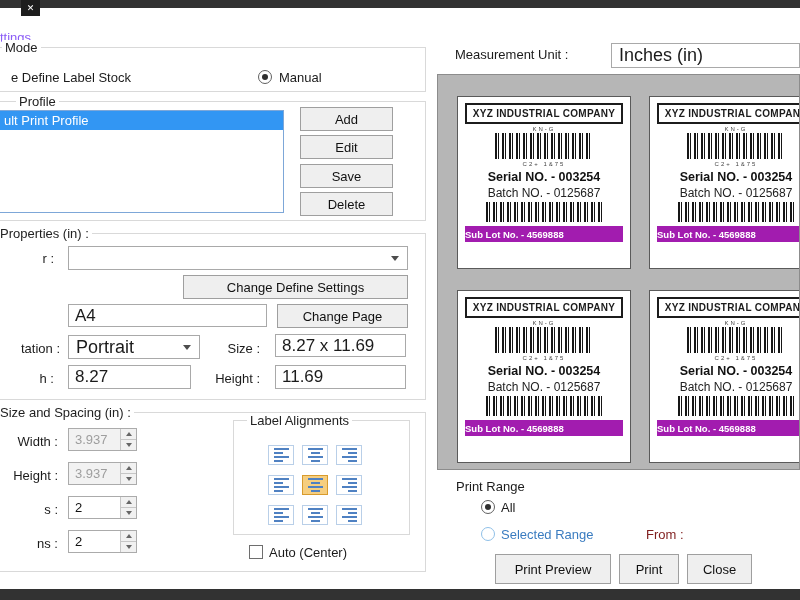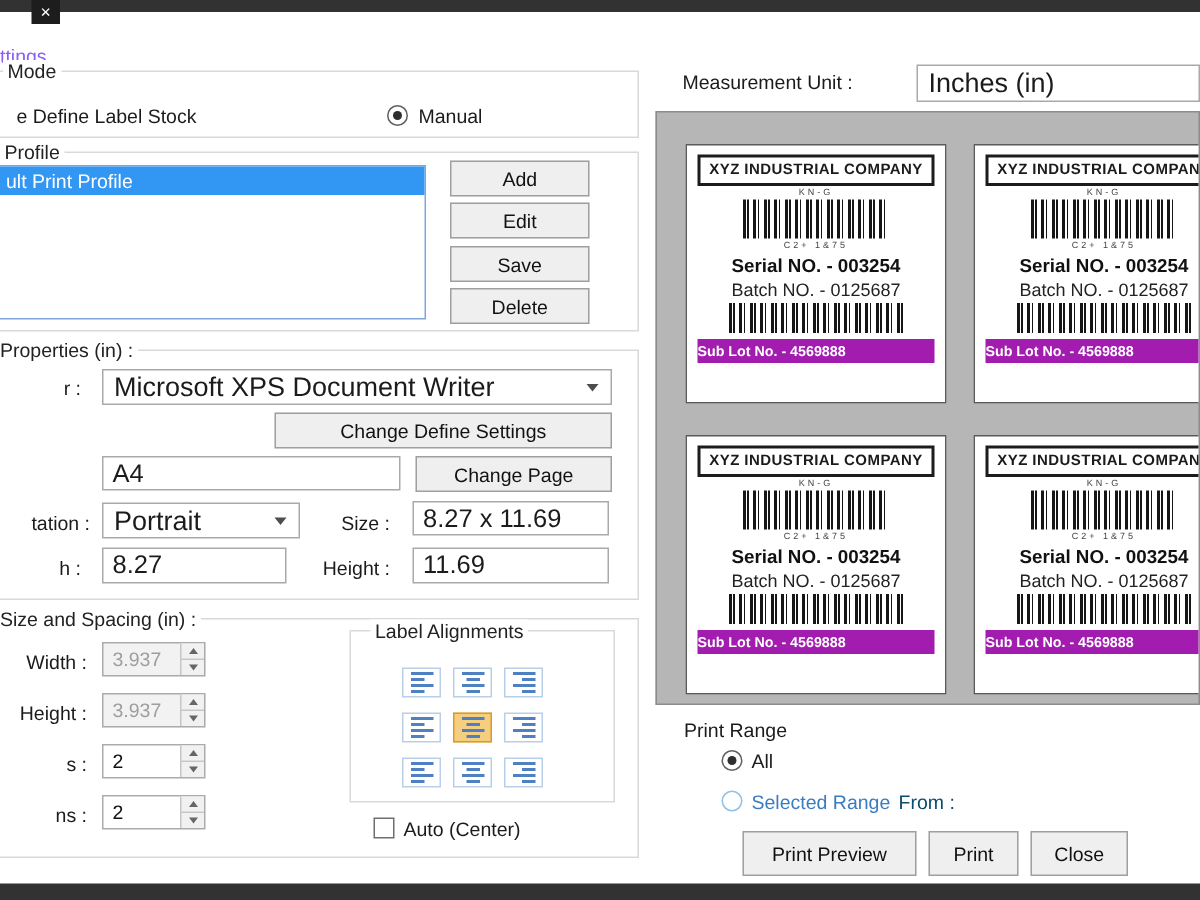--- a/index.html
+++ b/index.html
@@ -58,35 +58,34 @@
 
 <div class="lbl" style="left:0;top:30px;color:#8b5cf6">ttings</div>
 
 <div class="gbox" style="left:-16px;top:47px;width:442px;height:45px"></div>
 <div class="glabel" style="left:2px;top:40px">Mode</div>
 <div class="lbl" style="left:11px;top:70px">e Define Label Stock</div>
 <div class="radio on" style="left:258px;top:70px"></div>
 <div class="lbl" style="left:279px;top:70px">Manual</div>
 
 <div class="gbox" style="left:-16px;top:101px;width:442px;height:120px"></div>
-<div class="glabel" style="left:0;top:94px">Profile</div>
+<div class="glabel" style="left:16px;top:94px">Profile</div>
 <div class="list" style="left:-1px;top:110px;width:285px;height:103px">
   <div class="sel">ult Print Profile</div>
 </div>
 <div class="btn" style="left:300px;top:107px;width:93px;height:24px">Add</div>
 <div class="btn" style="left:300px;top:135px;width:93px;height:24px">Edit</div>
 <div class="btn" style="left:300px;top:164px;width:93px;height:24px">Save</div>
 <div class="btn" style="left:300px;top:192px;width:93px;height:24px">Delete</div>
 
 <div class="gbox" style="left:-16px;top:233px;width:442px;height:167px"></div>
 <div class="glabel" style="left:-3px;top:226px">Properties (in) :</div>
 
 <div class="rlabel" style="left:0;top:251px;width:54px">r :</div>
 <div class="combo" style="left:68px;top:246px;width:340px;height:24px">
-  <span>Microsoft XPS Document Writer</span>
   <span class="chev"></span>
 </div>
 <div class="btn" style="left:183px;top:275px;width:225px;height:24px">Change Define Settings</div>
 
 <div class="input" style="left:68px;top:304px;width:199px;height:23px">
   <span>A4</span>
 </div>
 <div class="btn" style="left:277px;top:304px;width:131px;height:24px">Change Page</div>
 
 <div class="rlabel" style="left:0;top:341px;width:60px">tation :</div>
@@ -294,17 +293,17 @@
     <div class="pl-bar b2"></div>
     <div class="pl-sublot">Sub Lot No. - 4569888</div>
   </div>
 </div>
 
 <div class="lbl" style="left:456px;top:479px">Print Range</div>
 <div class="radio on" style="left:481px;top:500px"></div>
 <div class="lbl" style="left:501px;top:500px">All</div>
 <div class="radio blue" style="left:481px;top:527px"></div>
 <div class="lbl" style="left:501px;top:527px;color:#3a7cc0">Selected Range</div>
-<div class="lbl" style="left:599px;top:527px;color:#0c4a6e">From :</div>
+<div class="lbl" style="left:646px;top:527px;color:#7f1d1d">From :</div>
 
 <div class="btn" style="left:495px;top:554px;width:116px;height:30px">Print Preview</div>
 <div class="btn" style="left:619px;top:554px;width:60px;height:30px">Print</div>
 <div class="btn" style="left:687px;top:554px;width:65px;height:30px">Close</div>
 
 </body></html>

